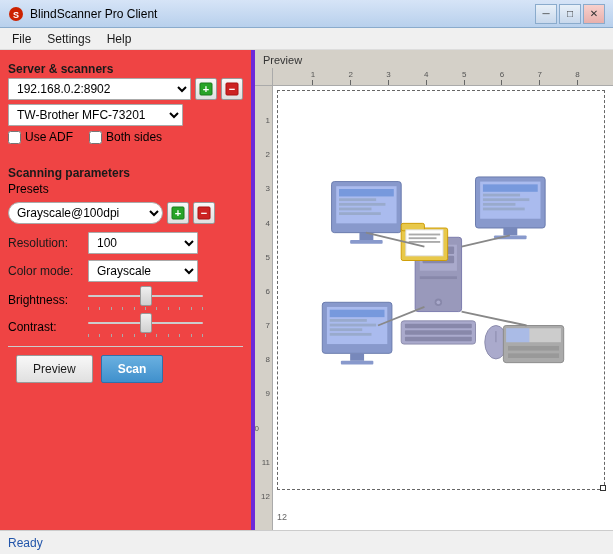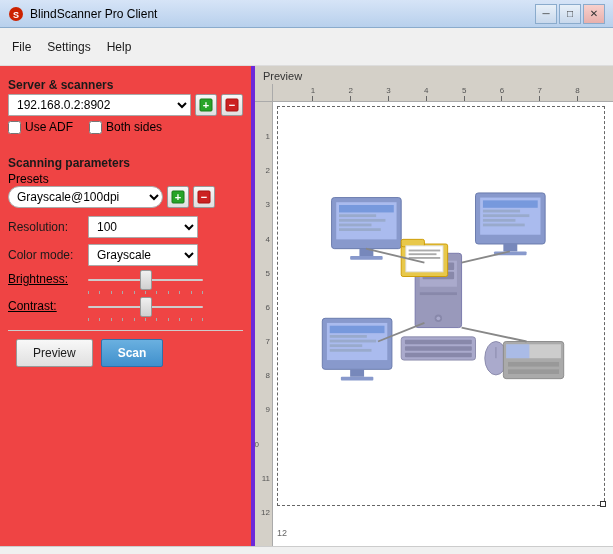--- a/index.html
+++ b/index.html
@@ -46,21 +46,21 @@
       align-items: center;
       justify-content: center;
       font-size: 10px;
       color: #333;
     }
     .title-bar-btn.close { background: linear-gradient(to bottom, #f8d0cc, #e8b0ac); }
 
     
     .menu-bar {
       background: #f0f0f0;
-      height: 38px;
+      height: 22px;
       display: flex;
       align-items: center;
       padding: 0 4px;
       border-bottom: 1px solid #ddd;
     }
     .menu-item {
       padding: 2px 8px;
       cursor: pointer;
       border-radius: 2px;
       color: #1a1a1a;
@@ -159,22 +159,22 @@
       margin-bottom: 6px;
     }
     .param-label {
       width: 80px;
       color: #1a1a1a;
     }
     .param-value { width: 110px; }
 
     .slider-row {
       display: flex;
+      align-items: center;
       margin-bottom: 4px;
-      text-decoration: underline;
     }
     .slider-label {
       width: 80px;
     }
     .slider-container {
       width: 115px;
       position: relative;
     }
     input[type="range"] {
       width: 100%;
@@ -308,37 +308,42 @@
           </svg>
         </button>
         <button class="icon-btn icon-btn-red">
           <svg width="14" height="14" viewBox="0 0 14 14">
             <rect x="1" y="1" width="12" height="12" rx="1" fill="#cc2222" stroke="#aa1111"></rect>
             <text x="7" y="11" text-anchor="middle" fill="white" font-size="11" font-weight="bold">−</text>
           </svg>
         </button>
       </div>
 
+      <div class="input-row">
+        <select class="scanner-select">
+          <option>TW-Brother MFC-73201</option>
+        </select>
+      </div>
 
       <div class="checkbox-row">
         <label class="checkbox-item">
           <input type="checkbox" style="">
           <span>Use ADF</span>
         </label>
         <label class="checkbox-item">
           <input type="checkbox" style="">
           <span>Both sides</span>
         </label>
       </div>
     </div>
 
     <div class="scanning-section">
       <div class="section-title">Scanning parameters</div>
 
-      <div style="">
+      <div style="margin-bottom:6px;">
         <span>Presets</span>
       </div>
 
       <div class="presets-row">
         <select class="preset-select">
           <option>Grayscale@100dpi</option>
         </select>
         <button class="icon-btn icon-btn-green">
           <svg width="14" height="14" viewBox="0 0 14 14">
             <rect x="1" y="1" width="12" height="12" rx="1" fill="#28a428" stroke="#1a7a1a"></rect>

